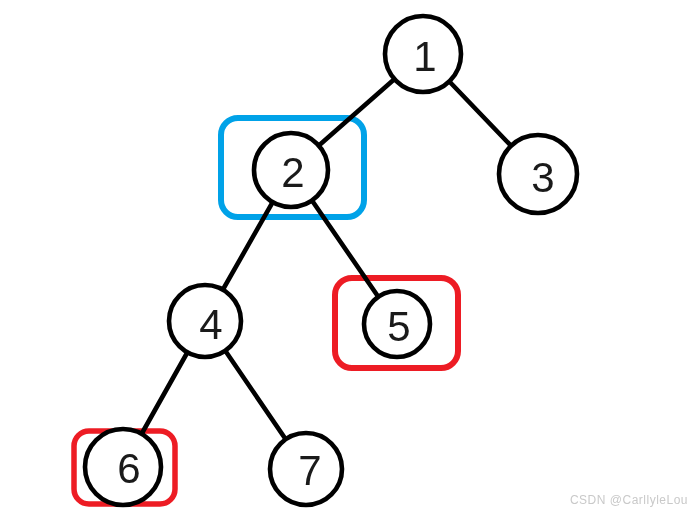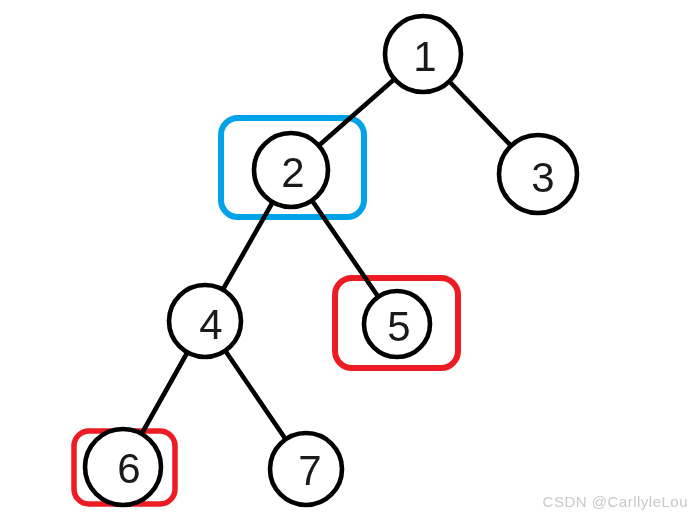--- a/index.html
+++ b/index.html
@@ -24,21 +24,21 @@
   .tree-svg text.node-label {
     font-family: "Liberation Sans", sans-serif;
     font-size: 42px;
     fill: #1a1a1a;
     text-anchor: middle;
   }
   .watermark {
     position: absolute;
     right: 10px;
     top: 493px;
-    font-size: 15px;
+    font-size: 12px;
     letter-spacing: 0.5px;
     color: #c9c9c9;
     white-space: nowrap;
     user-select: none;
   }
 </style>
 </head>
 <body>
 
 <div class="stage">

